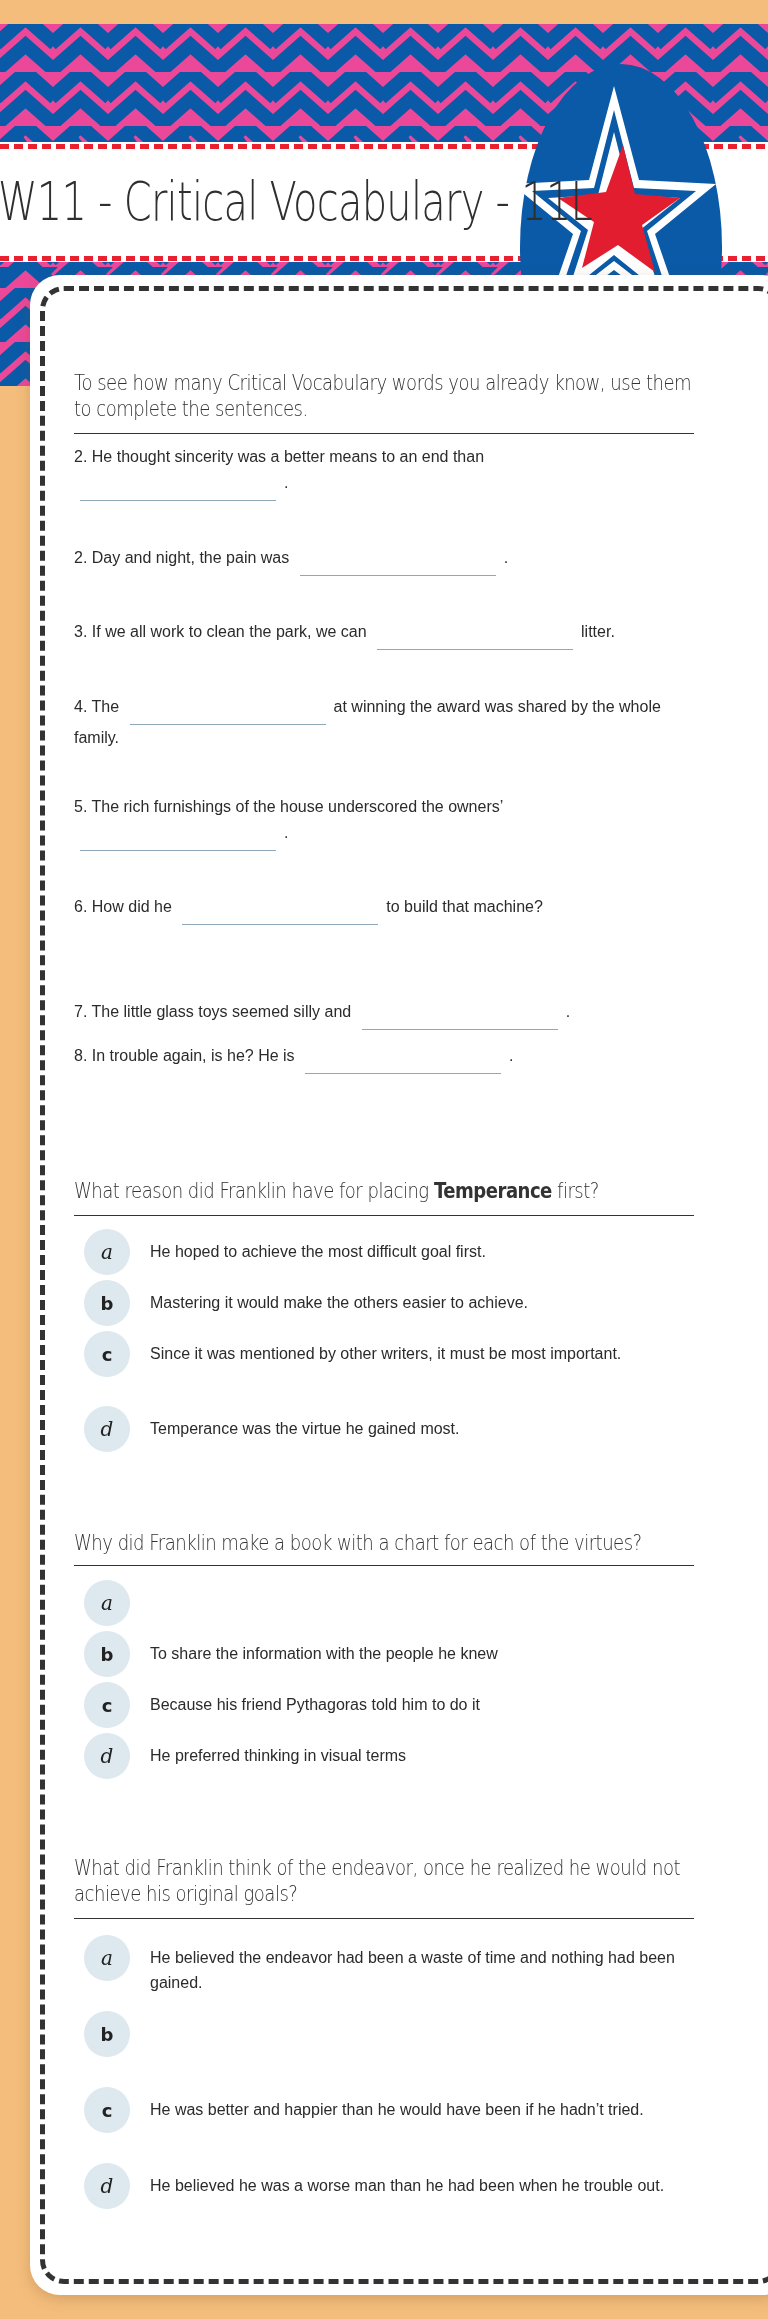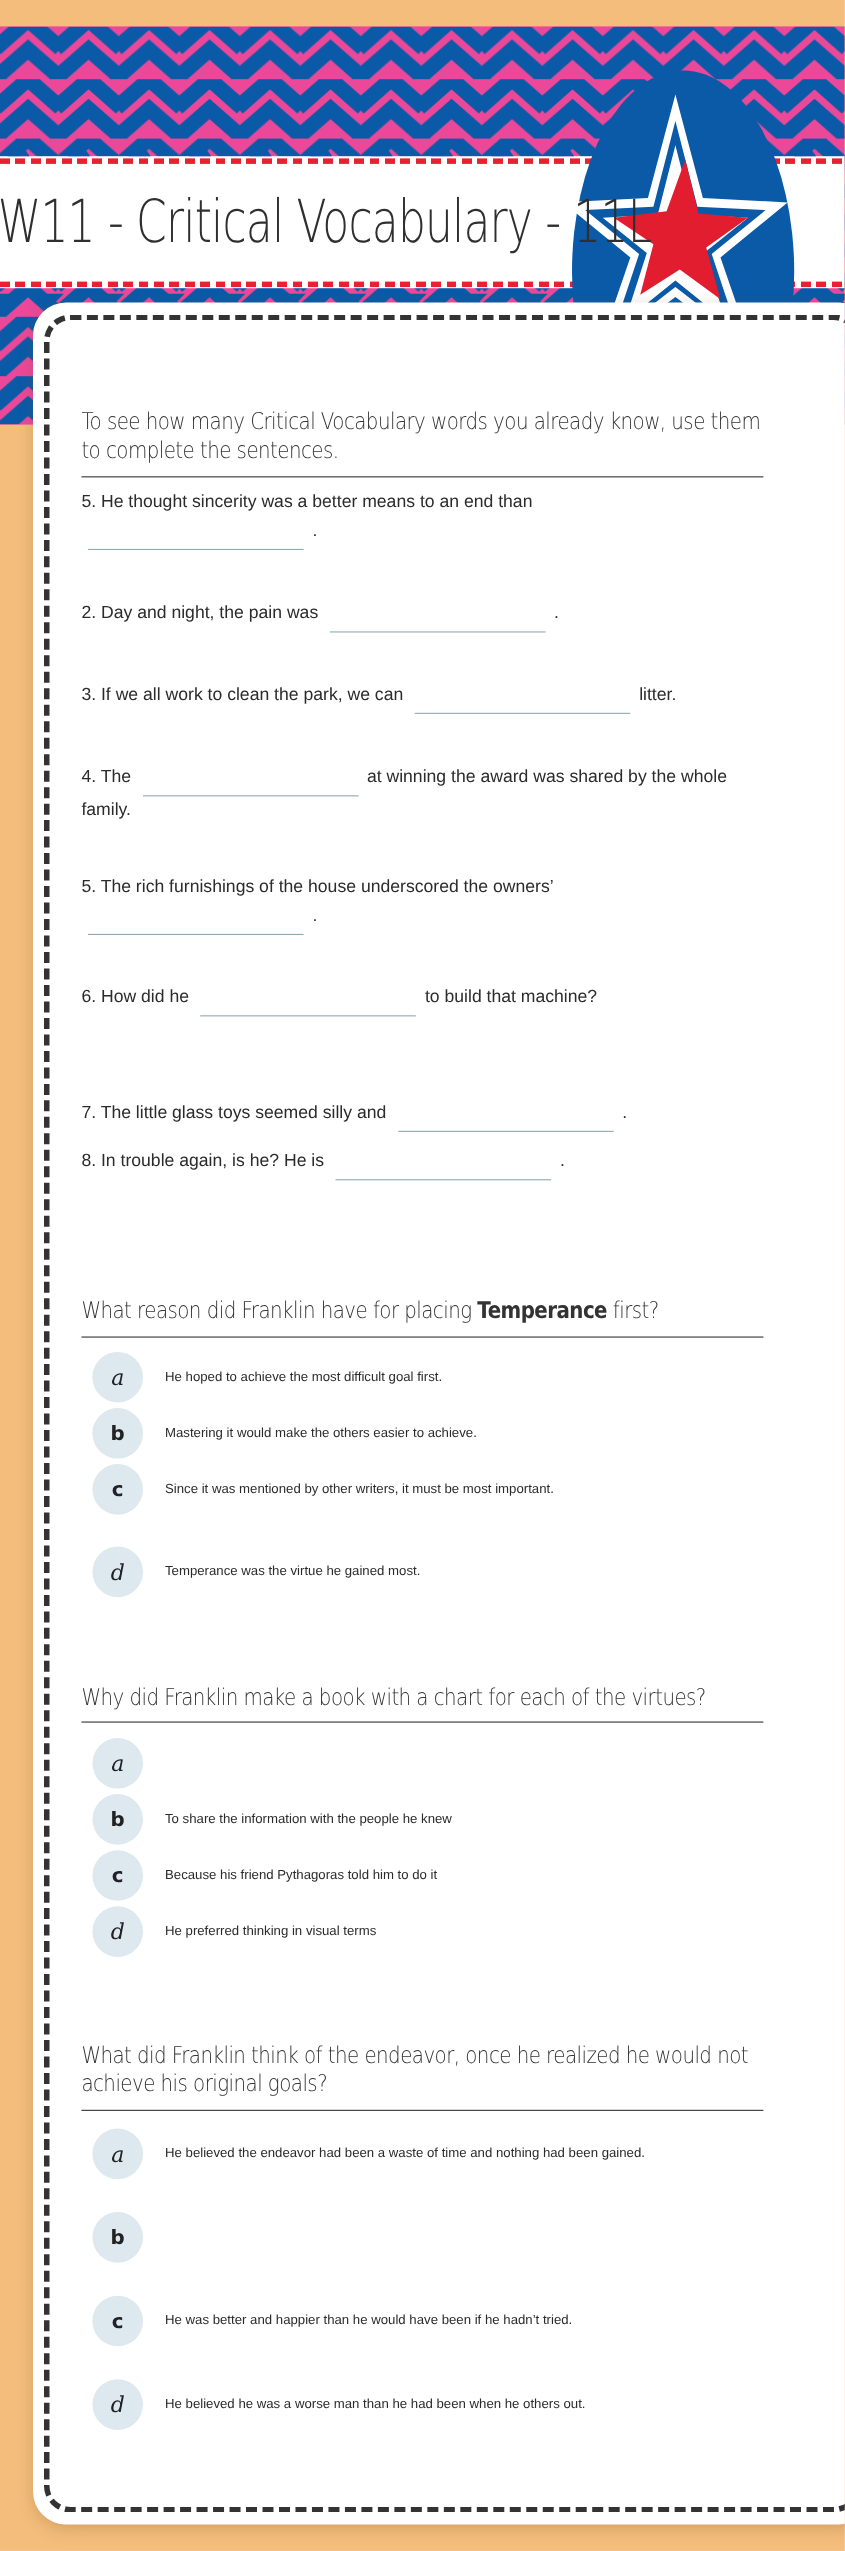--- a/index.html
+++ b/index.html
@@ -114,21 +114,21 @@
     font-size: 20px;
     color: #222222;
     flex: 0 0 46px;
     cursor: pointer;
   }
   .opt-circle.upright { font-style: normal; font-family: "DejaVu Sans", sans-serif; font-size: 18px; font-weight: 600; }
   .opt-text {
     margin-left: 20px;
     margin-top: 10px;
     font-family: "Liberation Sans", sans-serif;
-    font-size: 12px;
+    font-size: 16px;
     line-height: 25px;
     color: #2b2b2b;
     width: 540px;
   }
 </style>
 </head>
 <body>
 
 <div class="header">
   <svg class="chevrons" width="768" height="362" viewBox="0 0 768 362">
@@ -188,21 +188,21 @@
 
 <div class="card">
   <div class="card-dash"></div>
 
   <div class="content">
 
     <div class="heading" style="top:95px">To see how many Critical Vocabulary words you already know, use them to complete the sentences.</div>
     <div class="divider" style="top:158px"></div>
 
     <div class="q" style="top:169px">
-      <span>5. He thought sincerity was a better means to an end than</span><br>
+      <span>2. He thought sincerity was a better means to an end than</span><br>
       <input class="blank" style="margin-left: 6px; margin-top: 6px;" value=""><span>.</span>
     </div>
 
     <div class="q" style="top:270px">
       <span>2. Day and night, the pain was</span>
       <input class="blank" value="" style=""><span>.</span>
     </div>
 
     <div class="q" style="top:344px">
       <span>3. If we all work to clean the park, we can</span>
@@ -282,17 +282,17 @@
     </div>
     <div class="opt" style="top:1736px">
       <div class="opt-circle upright">b</div>
     </div>
     <div class="opt" style="top:1812px">
       <div class="opt-circle upright">c</div>
       <div class="opt-text">He was better and happier than he would have been if he hadn’t tried.</div>
     </div>
     <div class="opt" style="top:1888px">
       <div class="opt-circle">d</div>
-      <div class="opt-text">He believed he was a worse man than he had been when he others out.</div>
+      <div class="opt-text">He believed he was a worse man than he had been when he trouble out.</div>
     </div>
 
   </div>
 </div>
 
 </body></html>

